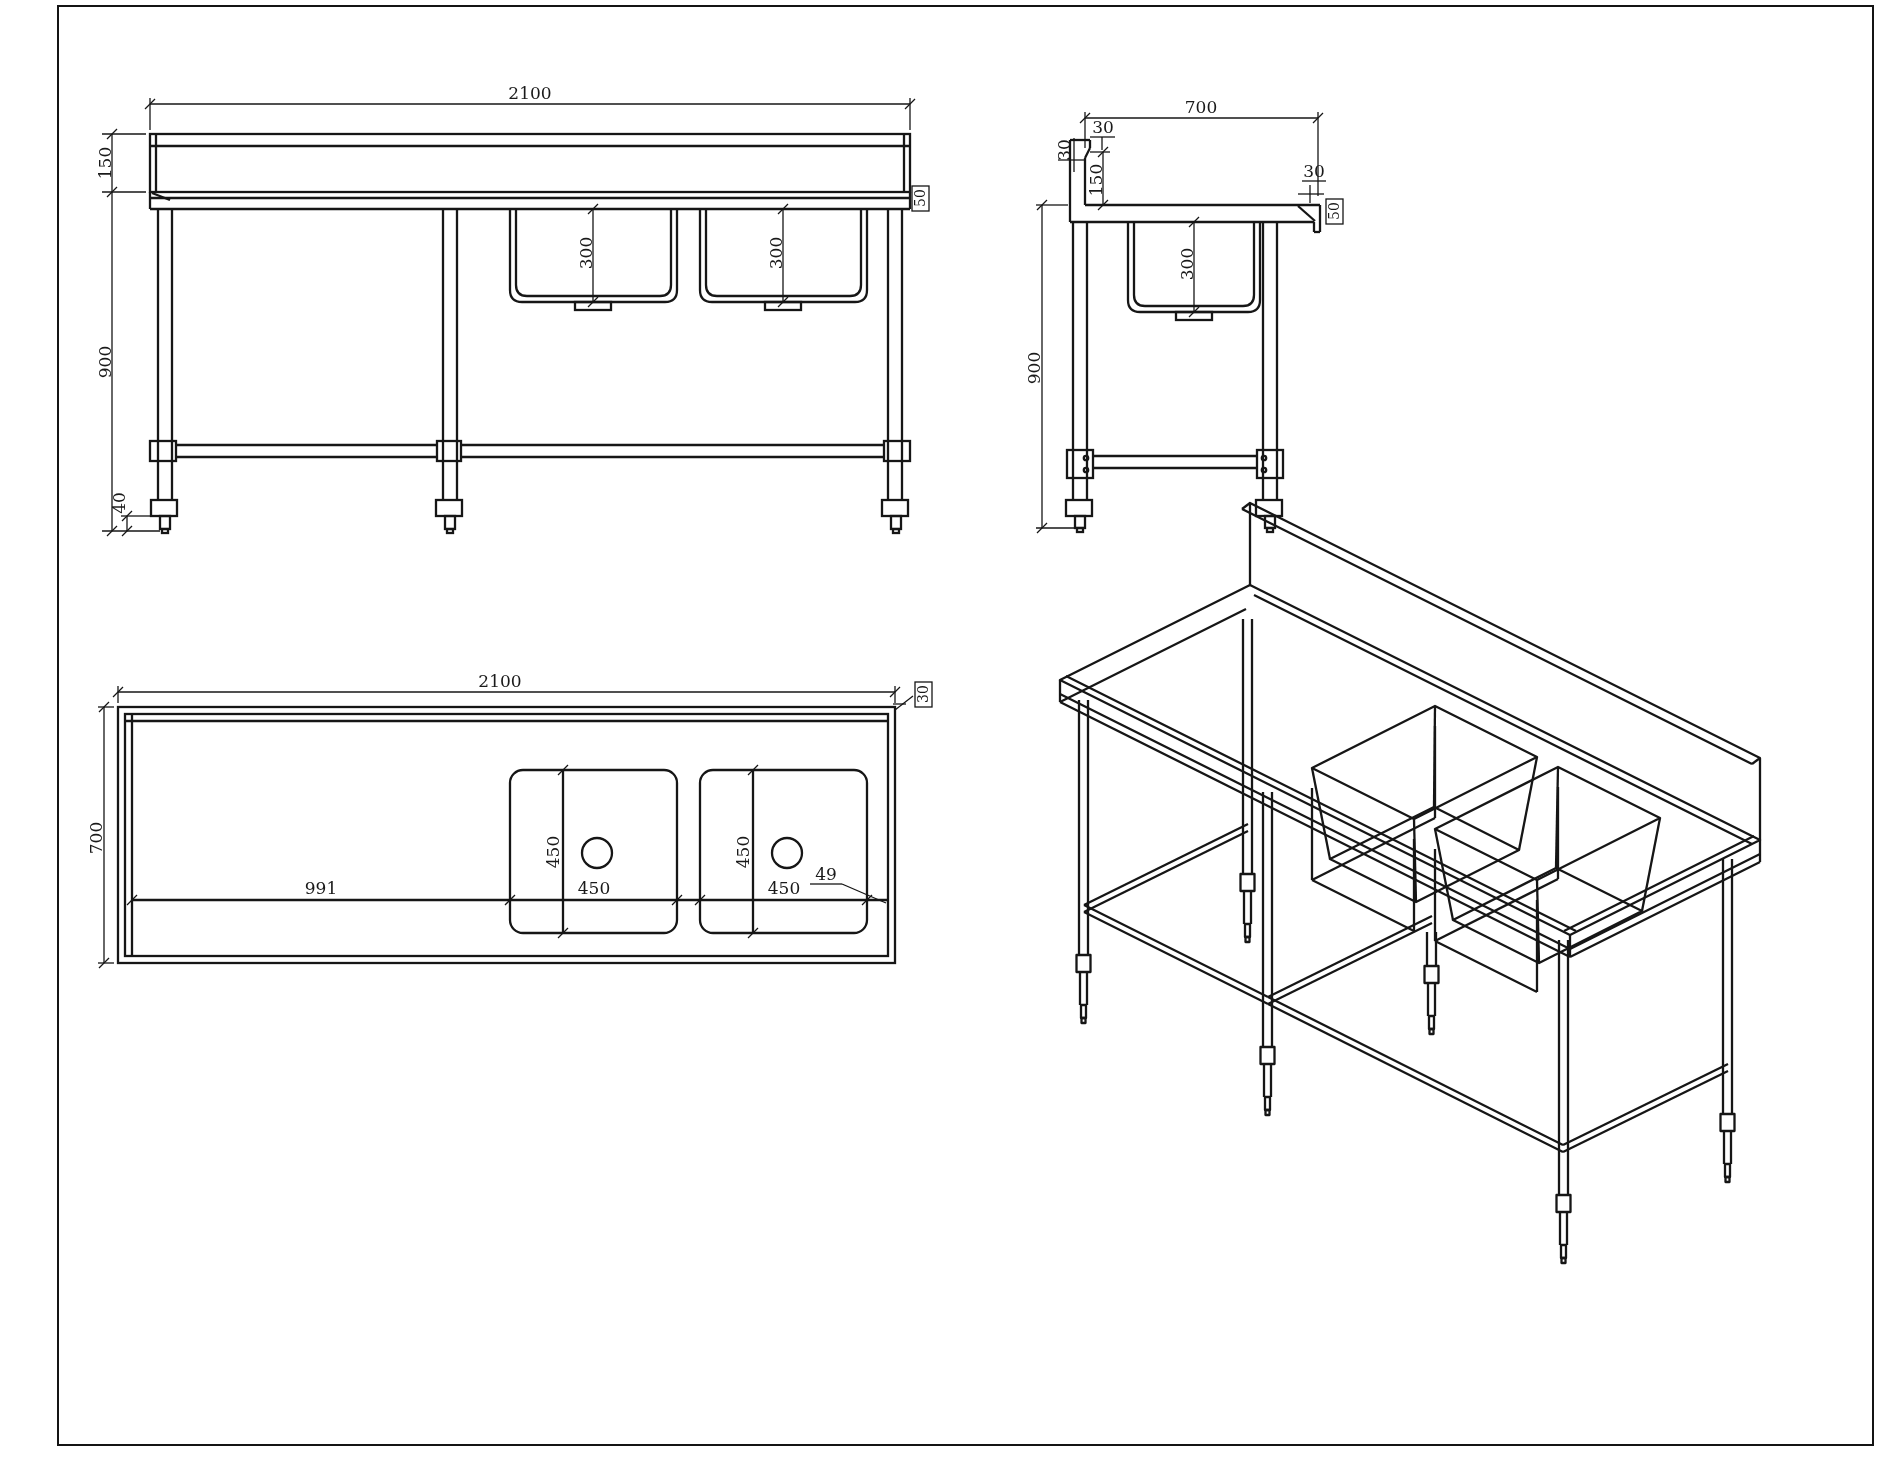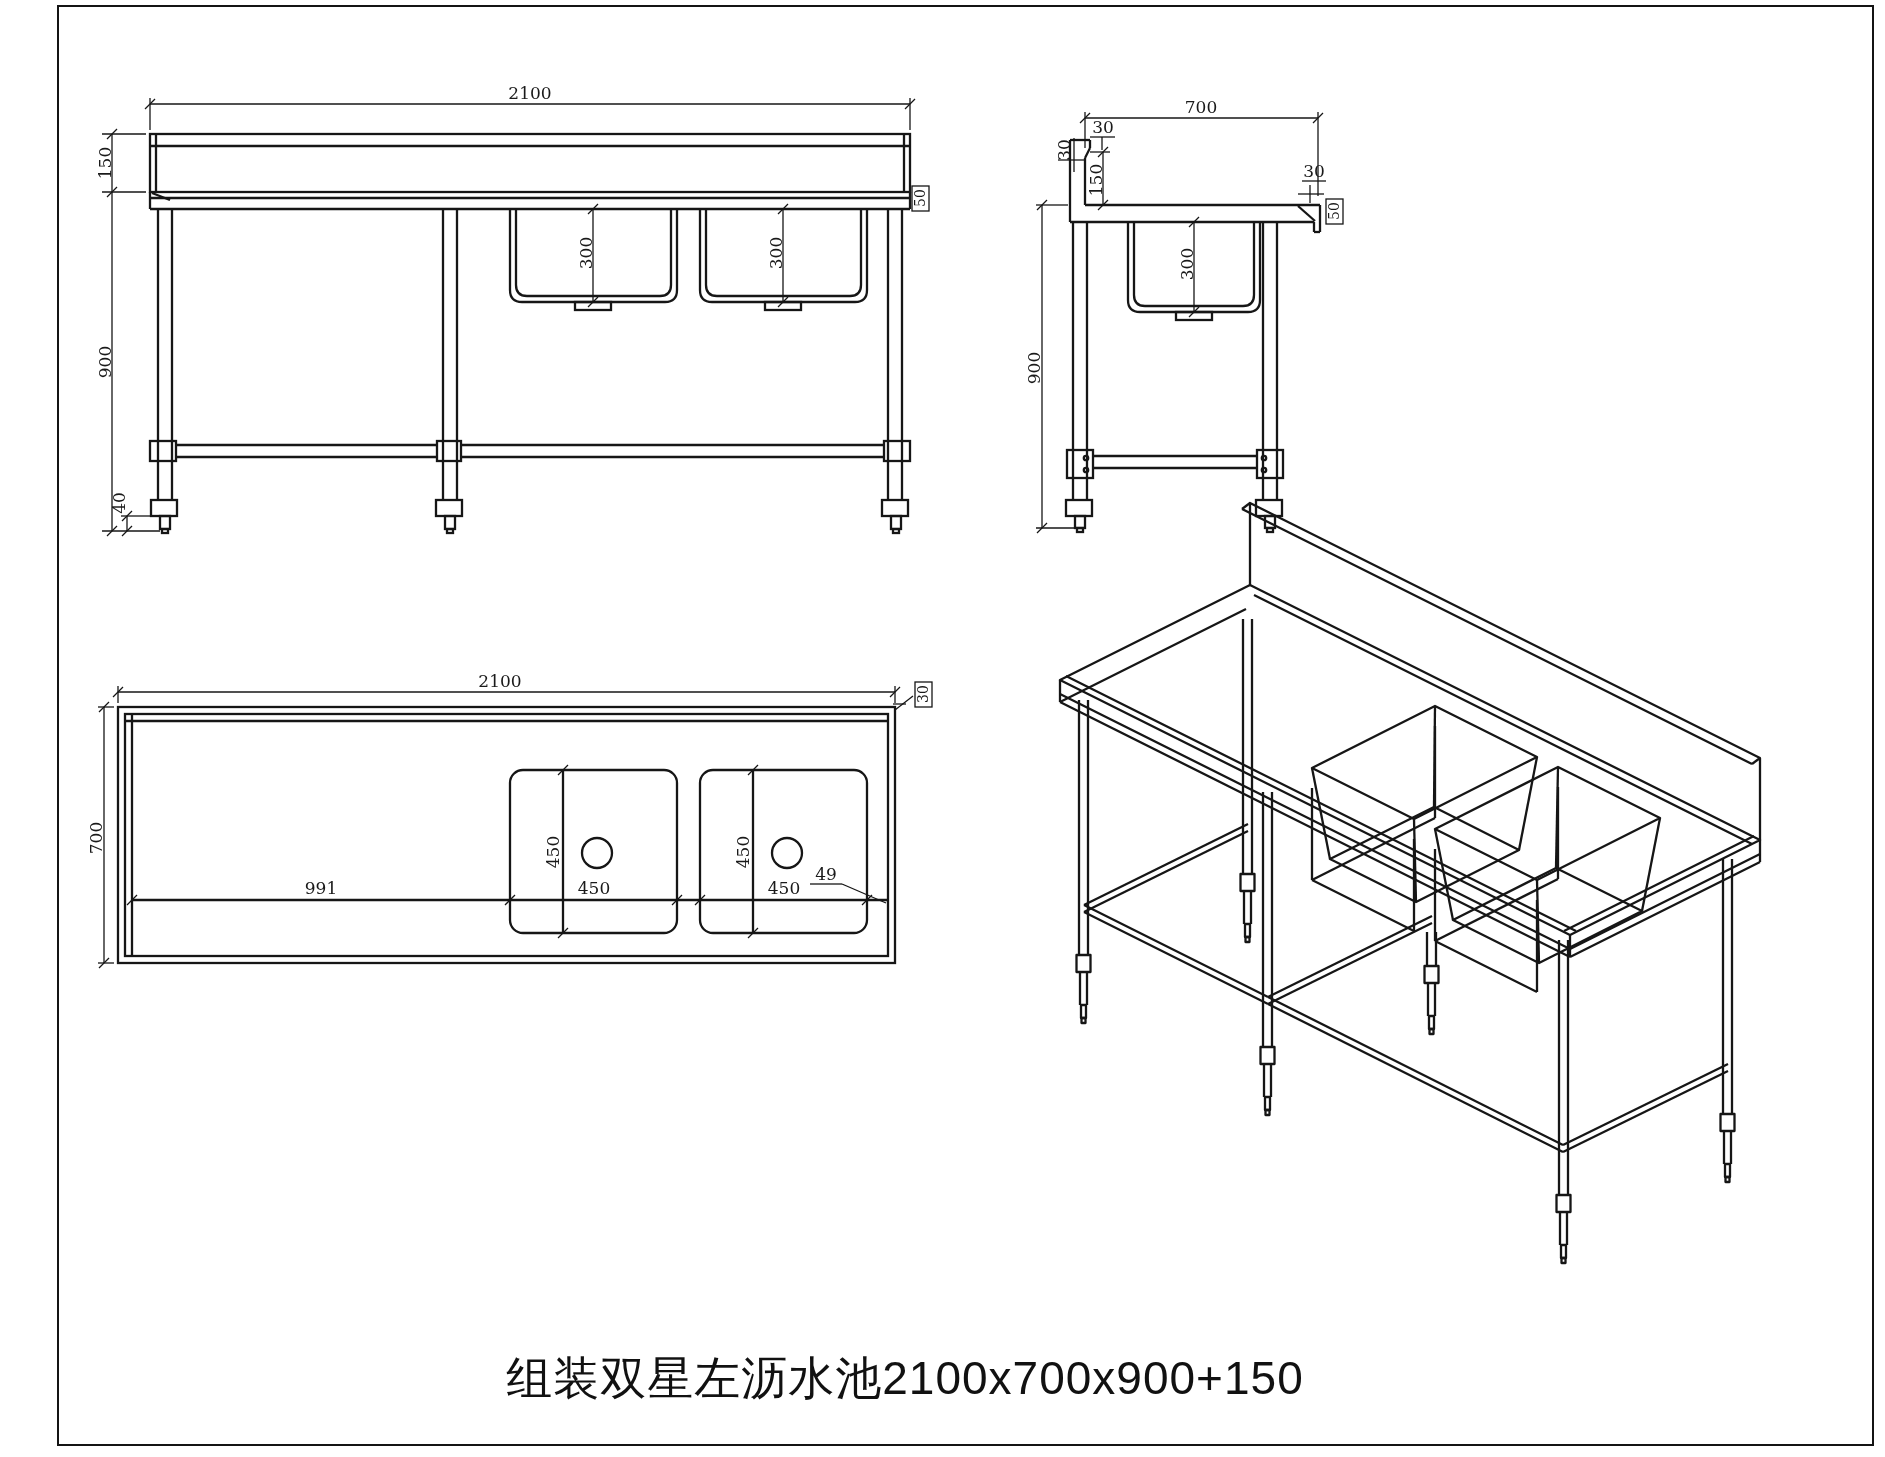--- a/index.html
+++ b/index.html
@@ -402,14 +402,13 @@
         <polygon points="1556,868 1642,911 1539,963 1453,920"></polygon>
         <line x1="1435" y1="849" x2="1435" y2="941"></line>
         <line x1="1537" y1="900" x2="1537" y2="992"></line>
         <line x1="1558" y1="787" x2="1558" y2="879"></line>
         <line x1="1558" y1="879" x2="1435" y2="941"></line>
         <line x1="1435" y1="941" x2="1537" y2="992"></line>
       </g>
     </g>
   </svg>
 
-  <div id="drawing-title">组装双星左沥水池2100x700x900+150</div>
 </div>
 
 </body></html>

